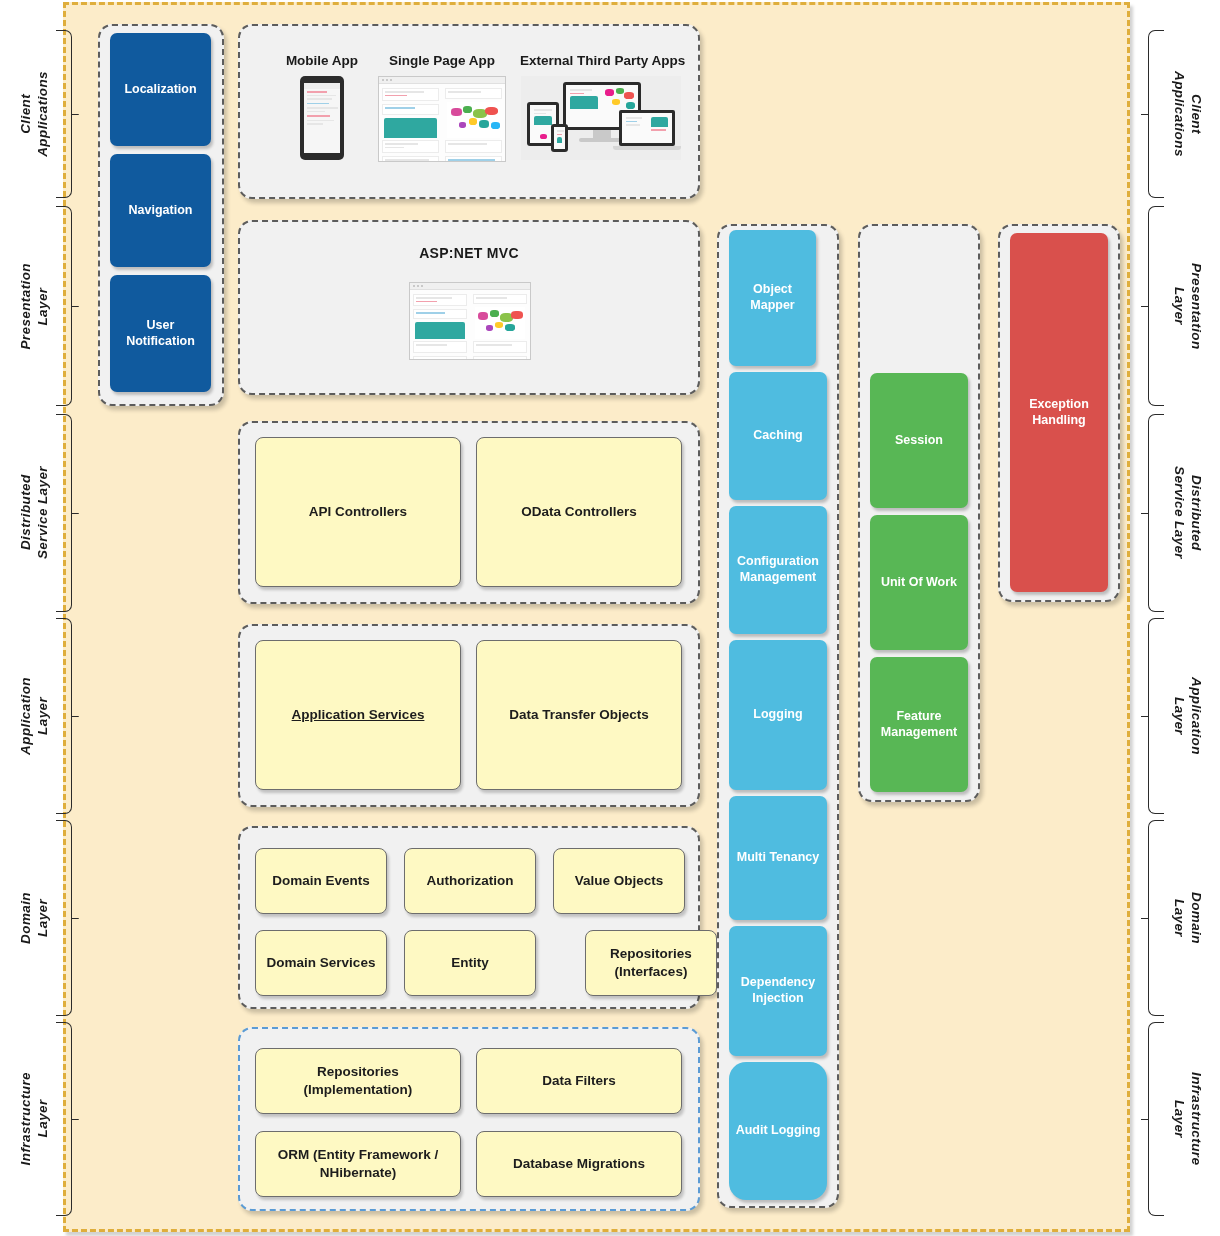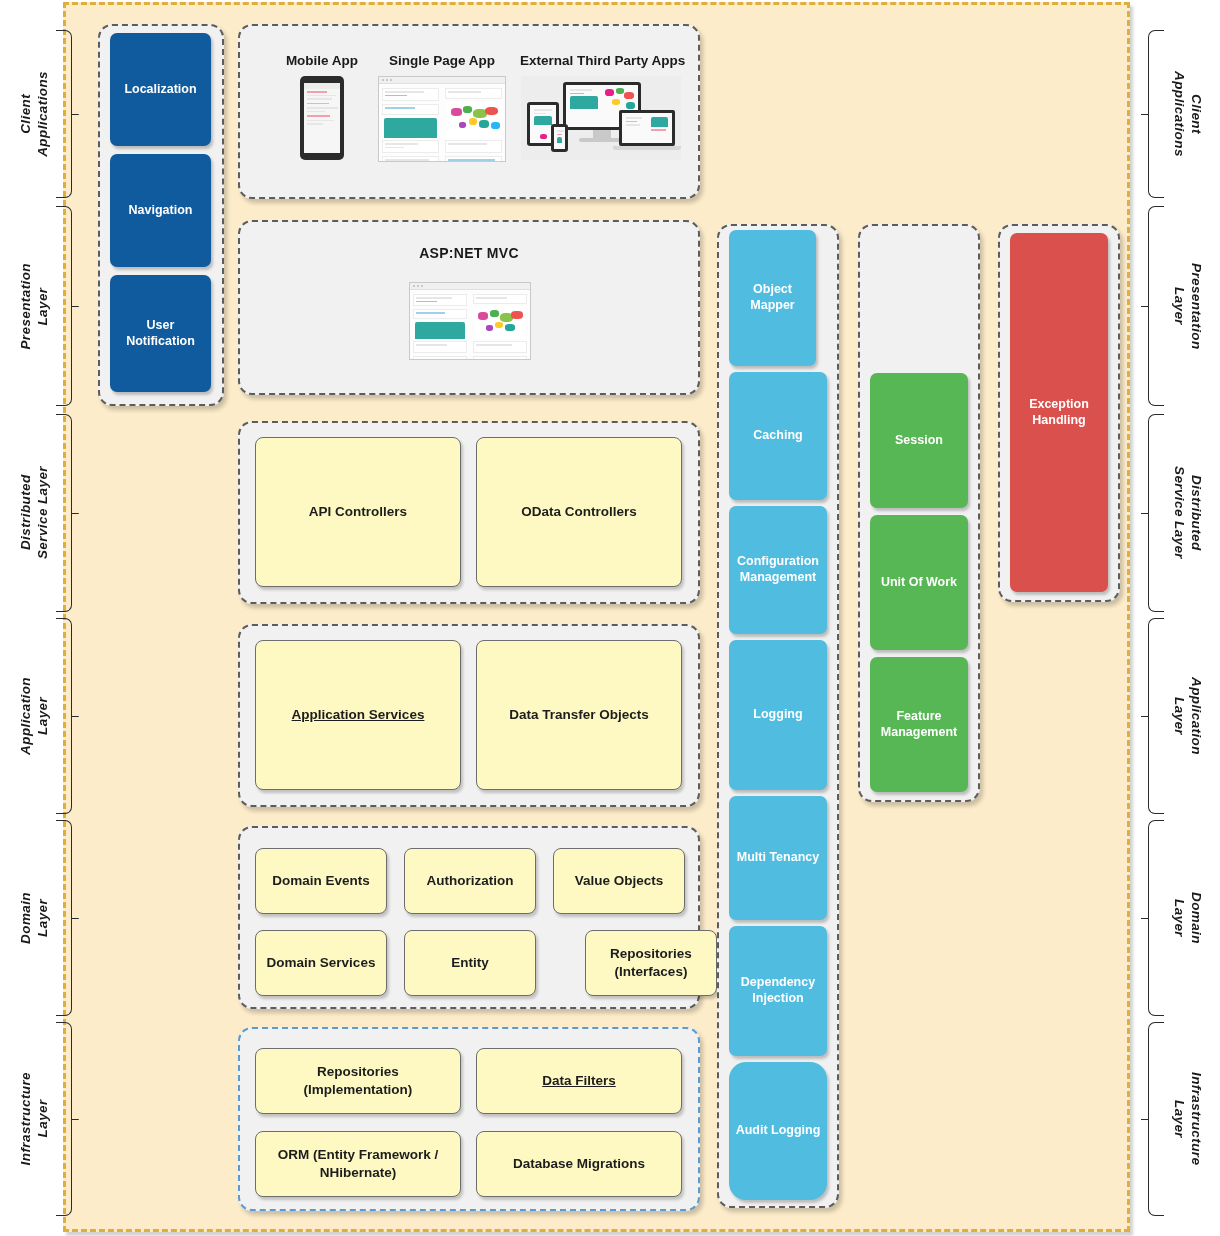--- a/index.html
+++ b/index.html
@@ -505,21 +505,21 @@
   <div class="ptile" style="left:404px; top:848px; width:132px; height:66px;">Authorization</div>
   <div class="ptile" style="left:553px; top:848px; width:132px; height:66px;">Value Objects</div>
   <div class="ptile" style="left:255px; top:930px; width:132px; height:66px;">Domain Services</div>
   <div class="ptile" style="left:404px; top:930px; width:132px; height:66px;">Entity</div>
   <div class="ptile" style="left:553px; top:930px; width:132px; height:66px;margin-left:32px;">Repositories
 (Interfaces)</div>
 
   <div class="group blue-dash" style="left:238px; top:1027px; width:462px; height:184px;">
   </div>
   <div class="ptile" style="left:255px; top:1048px; width:206px; height:66px;">Repositories (Implementation)</div>
-  <div class="ptile" style="left:476px; top:1048px; width:206px; height:66px;text-decoration:underline;">Data Filters</div>
+  <div class="ptile" style="left:476px; top:1048px; width:206px; height:66px;">Data Filters</div>
   <div class="ptile" style="left:255px; top:1131px; width:206px; height:66px;">ORM (Entity Framework /
 NHibernate)</div>
   <div class="ptile" style="left:476px; top:1131px; width:206px; height:66px;">Database Migrations</div>
 
   <div class="group" style="left:717px; top:224px; width:122px; height:984px;">
   </div>
   <div class="tile cyan" style="left:729px; top:230px; width:87px; height:136px;">Object Mapper</div>
   <div class="tile cyan" style="left:729px; top:372px; width:98px; height:128px;">Caching</div>
   <div class="tile cyan" style="left:729px; top:506px; width:98px; height:128px;">Configuration
 Management</div>

